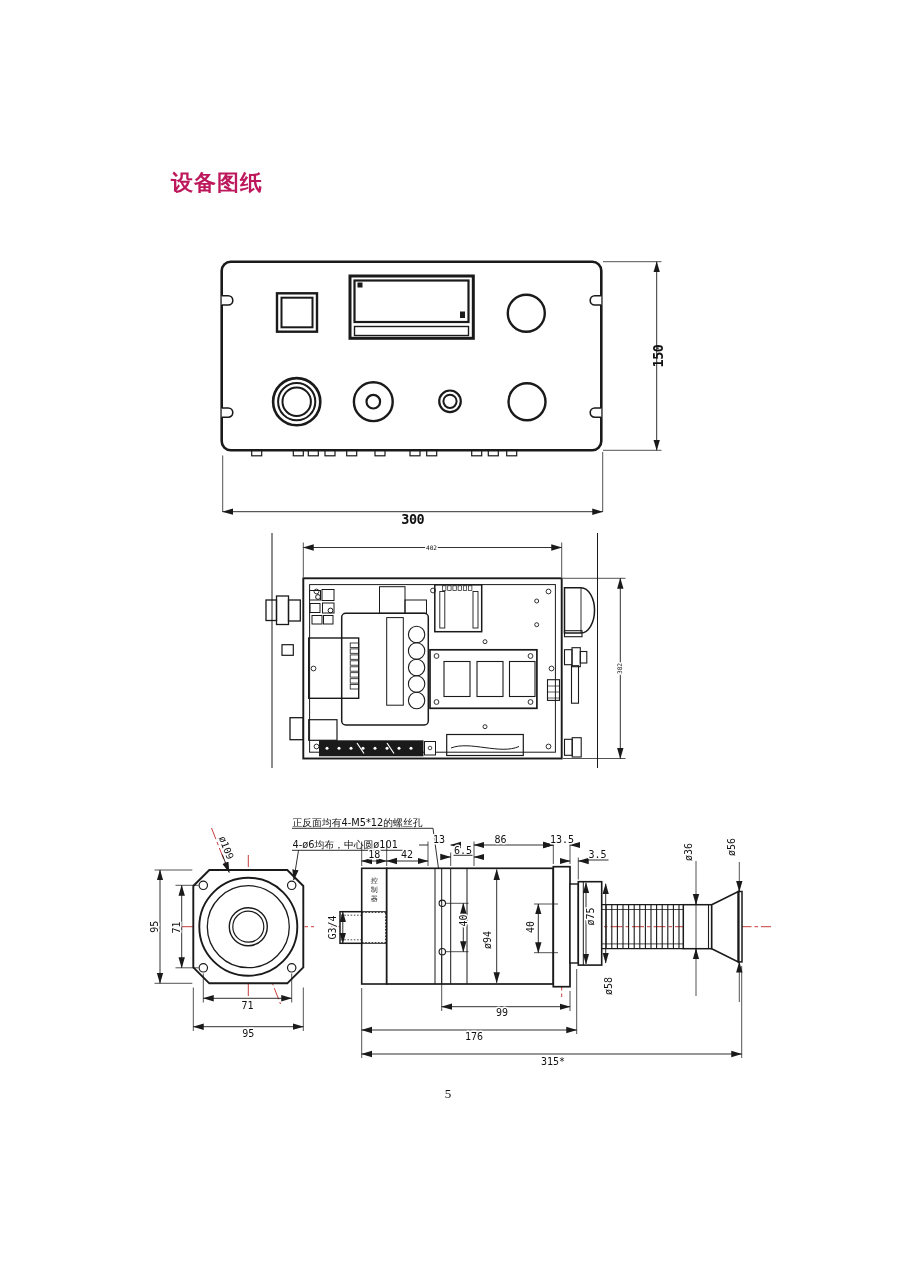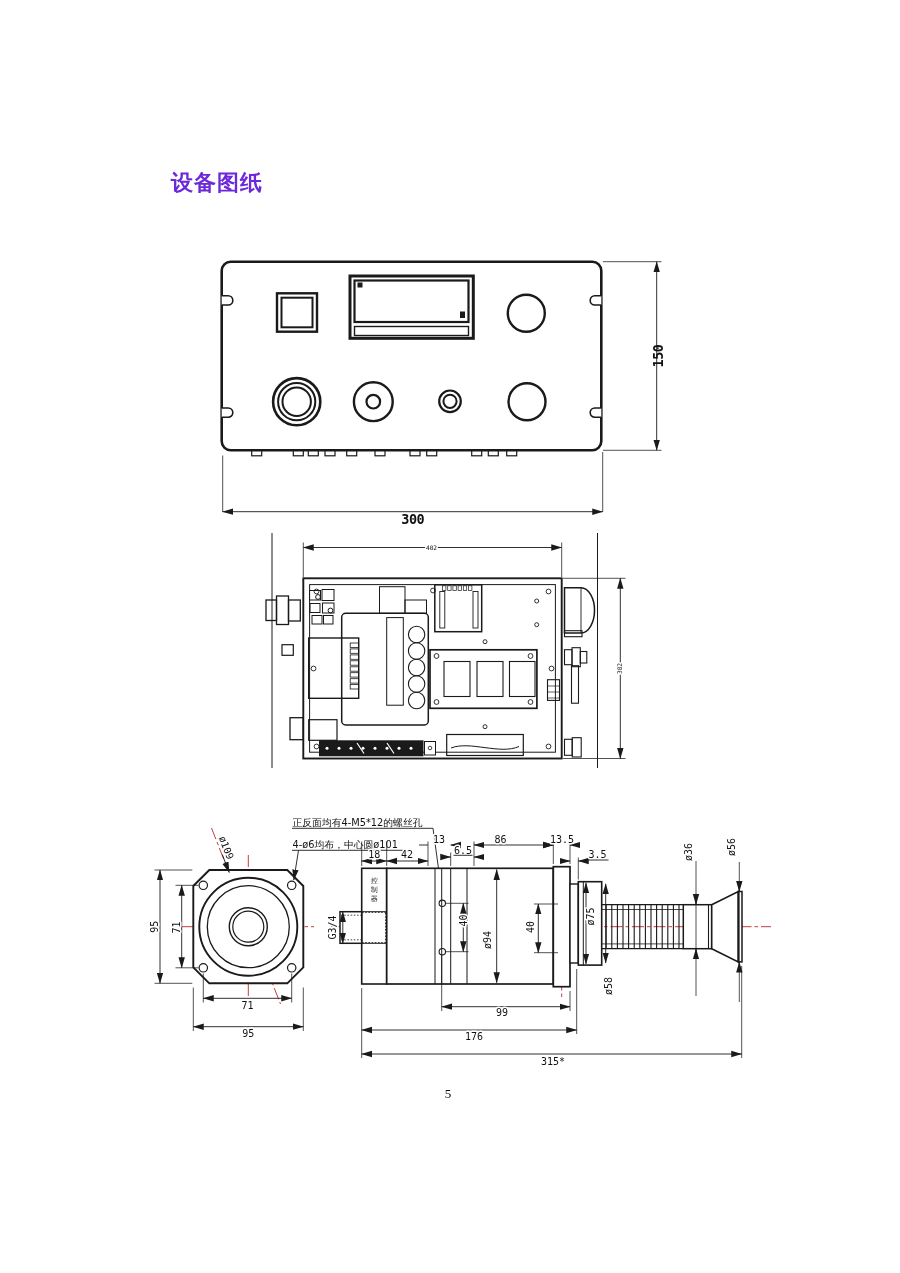--- a/index.html
+++ b/index.html
@@ -1,18 +1,18 @@
 <!DOCTYPE html>
 <html><head>
 <meta charset="utf-8">
 <style>
   html,body{margin:0;padding:0;background:#e8e8e8;}
   #page{position:relative;width:900px;height:1273px;background:#ffffff;overflow:hidden;
         font-family:"Liberation Sans",sans-serif;}
-  .title{position:absolute;left:171px;top:168px;font:700 22px "DejaVu Sans","Liberation Sans",sans-serif;color:#6d28d9;letter-spacing:1px;}
+  .title{position:absolute;left:171px;top:168px;font:700 22px "DejaVu Sans","Liberation Sans",sans-serif;color:#be185d;letter-spacing:1px;}
   .pagenum{position:absolute;left:420px;top:1086px;width:56px;text-align:center;
            font:13px "Liberation Serif",serif;color:#111;}
   svg{position:absolute;display:block;}
   .d1{left:195px;top:248px;}
   .d2{left:255px;top:528px;}
   .d3{left:135px;top:800px;}
   .o{fill:#fff;stroke:#1a1a1a;}
   .n{fill:none;stroke:#1a1a1a;}
   .dl{fill:none;stroke:#1a1a1a;stroke-width:.9;}
   .el{fill:none;stroke:#1a1a1a;stroke-width:.75;}

